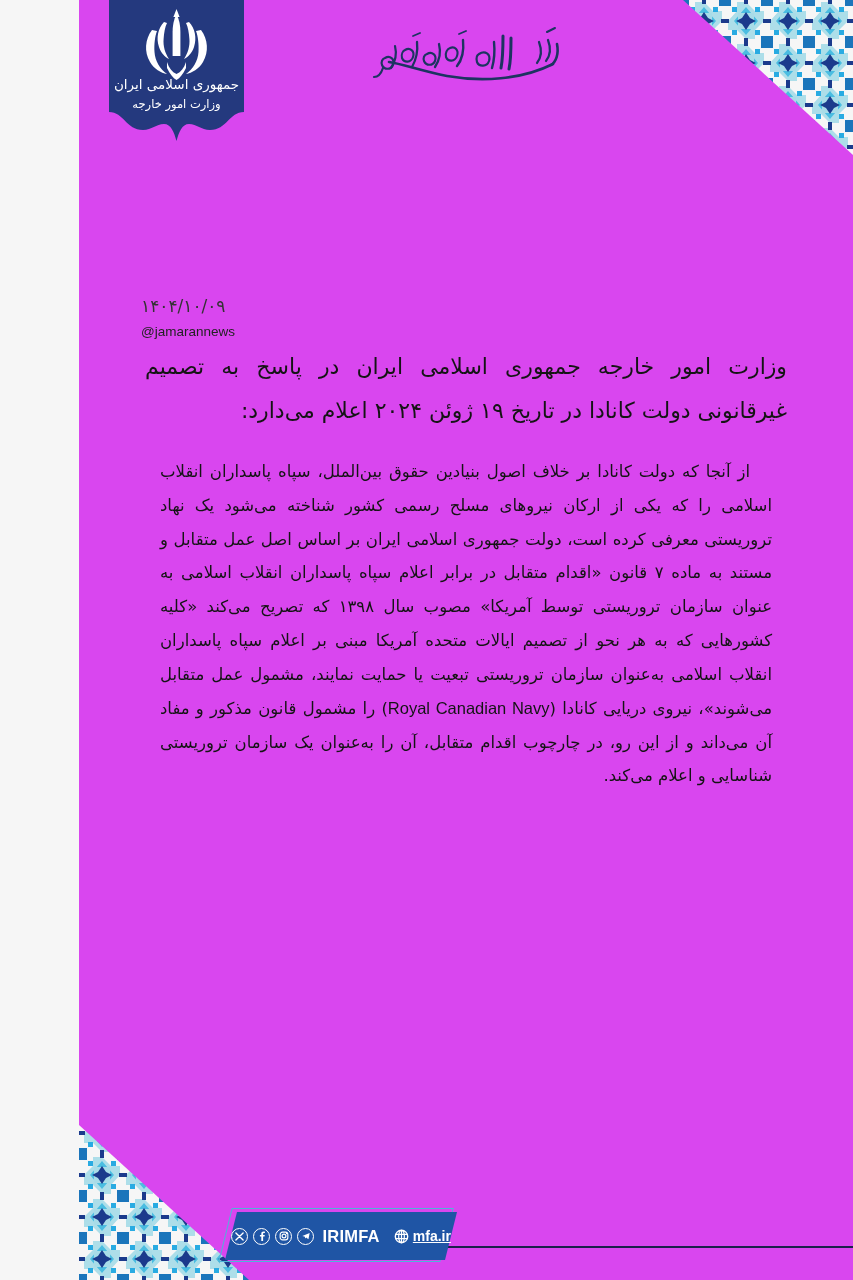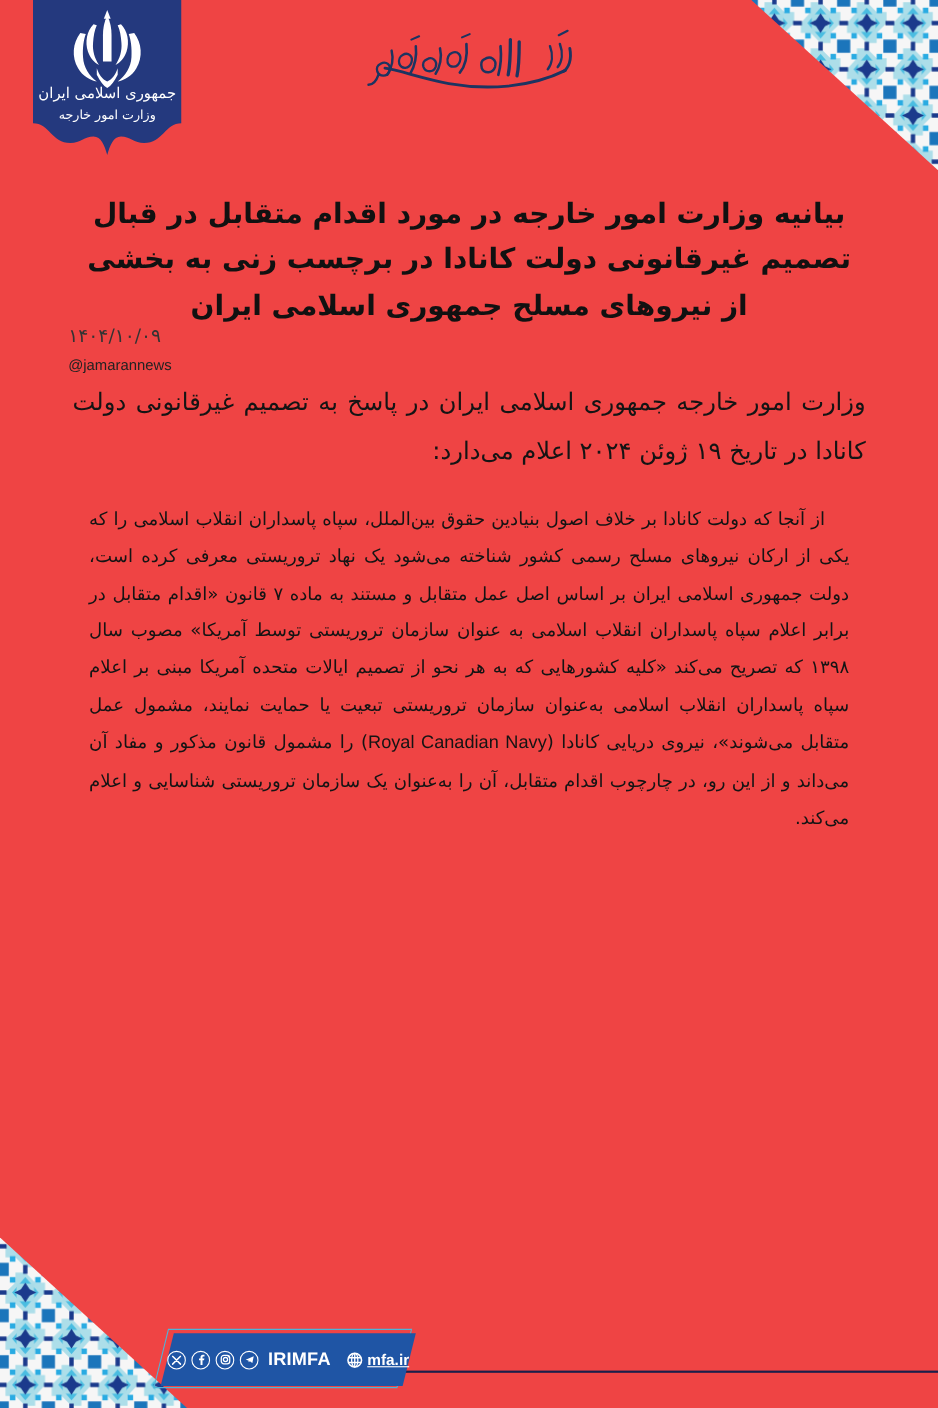--- a/index.html
+++ b/index.html
@@ -11,23 +11,23 @@
     width: 853px;
     height: 1280px;
     background: #f6f6f6;
     font-family: "DejaVu Sans", "Liberation Sans", sans-serif;
     overflow: hidden;
     position: relative;
   }
 
   .page {
     position: relative;
-    width: 853px;
+    width: 774px;
     height: 1280px;
-    background: #ef4444;
+    background: #d946ef;
     overflow: hidden;
   }
 
   
   .tile-corner {
     position: absolute;
     pointer-events: none;
   }
   .tile-corner.top-right {
     top: 0;
@@ -344,21 +344,20 @@
         <path d="M34 40 C 39 37 44 41 42 47 C 40 52 33 52 31 47 C 30 44 31 41 34 40 Z" stroke-width="2.1"></path>
         <path d="M32 50 C 30 56 27 59 23 59" stroke-width="2.2"></path>
 
         <path d="M196 14 L204 10" stroke-width="2"></path>
         <path d="M108 16 L115 13" stroke-width="1.9"></path>
         <path d="M62 18 L69 15" stroke-width="1.9"></path>
       </g>
     </svg>
   </div>
 
-  <h1 class="title">بیانیه وزارت امور خارجه در مورد اقدام متقابل در قبال تصمیم غیرقانونی دولت کانادا در برچسب زنی به بخشی از نیروهای مسلح جمهوری اسلامی ایران</h1>
 
   <div class="meta">
     <div class="date">۱۴۰۴/۱۰/۰۹</div>
     <div class="handle">@jamarannews</div>
   </div>
 
   <div class="body-text">
     <p class="lede">وزارت امور خارجه جمهوری اسلامی ایران در پاسخ به تصمیم غیرقانونی دولت کانادا در تاریخ ۱۹ ژوئن ۲۰۲۴ اعلام می‌دارد:</p>
     <p class="para"><span>از آنجا که دولت کانادا بر خلاف اصول بنیادین حقوق بین‌الملل، سپاه پاسداران انقلاب اسلامی را که یکی از ارکان نیروهای مسلح رسمی کشور شناخته می‌شود یک نهاد تروریستی معرفی کرده است، دولت جمهوری اسلامی ایران بر اساس اصل عمل متقابل و مستند به ماده ۷ قانون «اقدام متقابل در برابر اعلام سپاه پاسداران انقلاب اسلامی به عنوان سازمان تروریستی توسط آمریکا» مصوب سال ۱۳۹۸ که تصریح می‌کند «کلیه کشورهایی که به هر نحو از تصمیم ایالات متحده آمریکا مبنی بر اعلام سپاه پاسداران انقلاب اسلامی به‌عنوان سازمان تروریستی تبعیت یا حمایت نمایند، مشمول عمل متقابل می‌شوند»، نیروی دریایی کانادا (</span><span class="latin">Royal Canadian Navy</span><span>) را مشمول قانون مذکور و مفاد آن می‌داند و از این رو، در چارچوب اقدام متقابل، آن را به‌عنوان یک سازمان تروریستی شناسایی و اعلام می‌کند.</span></p>
   </div>

